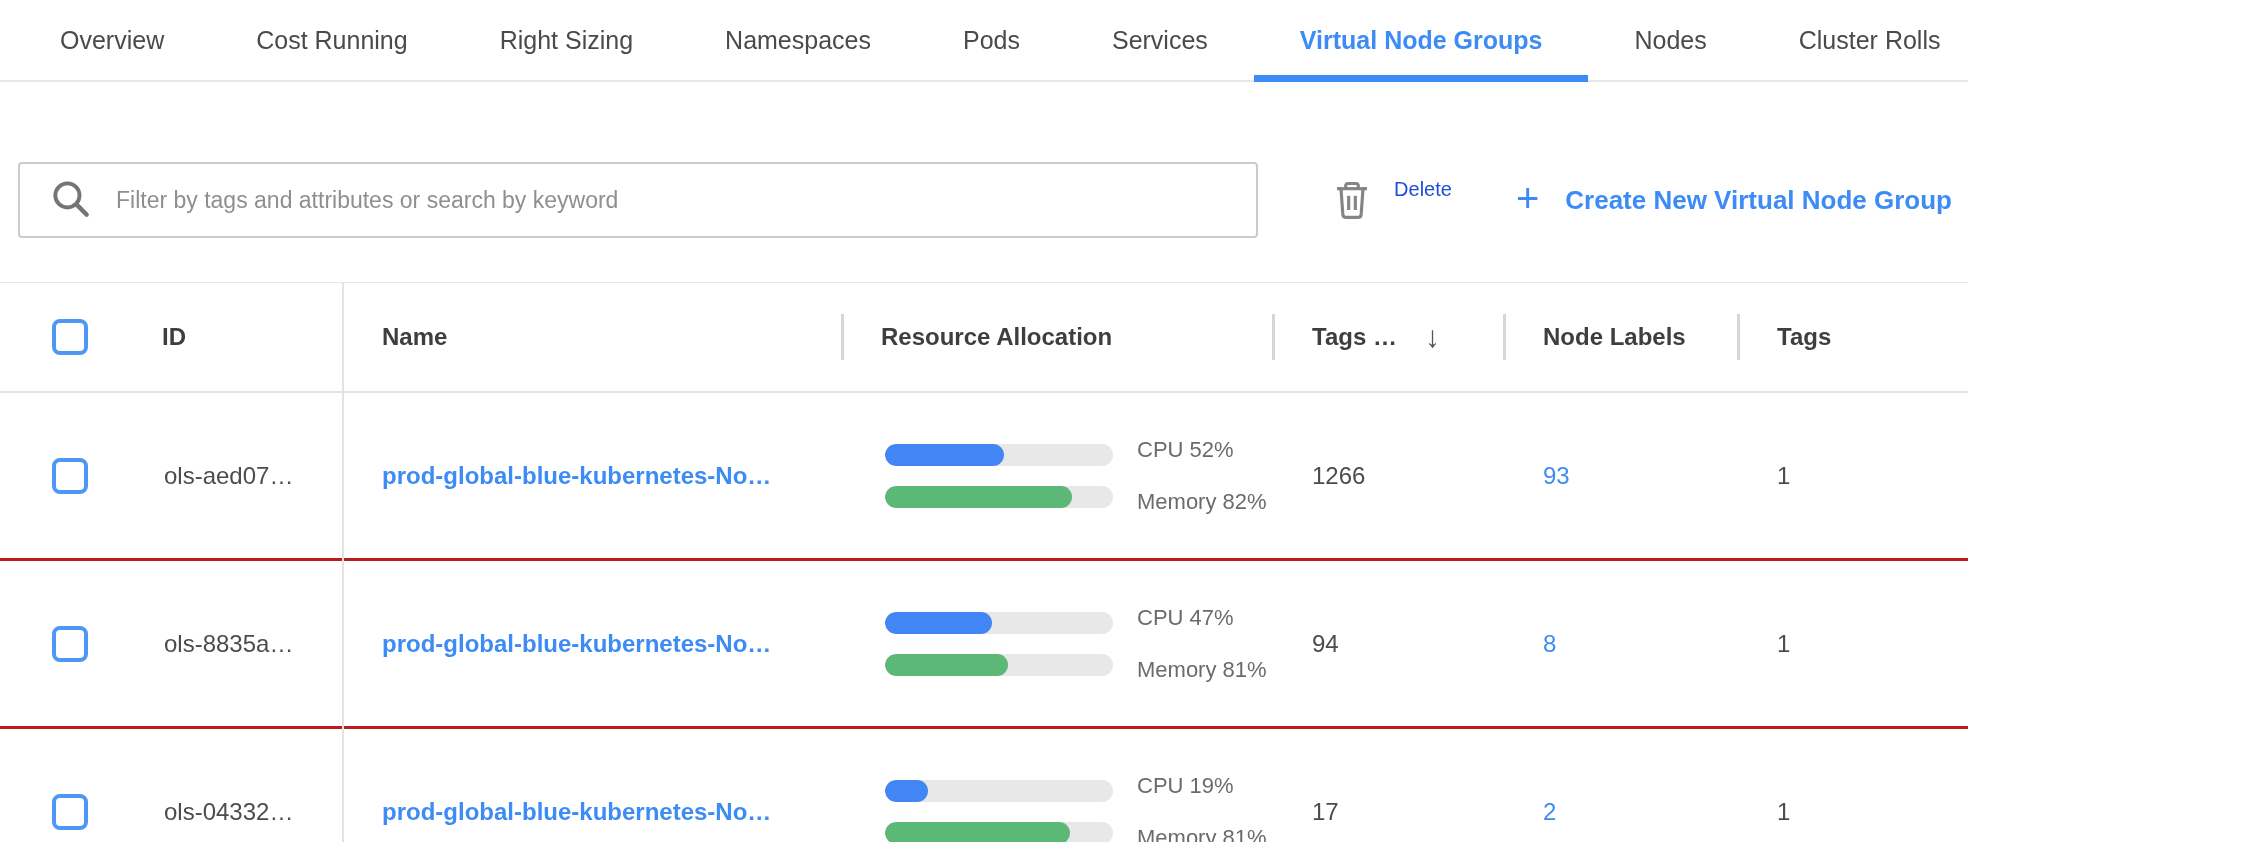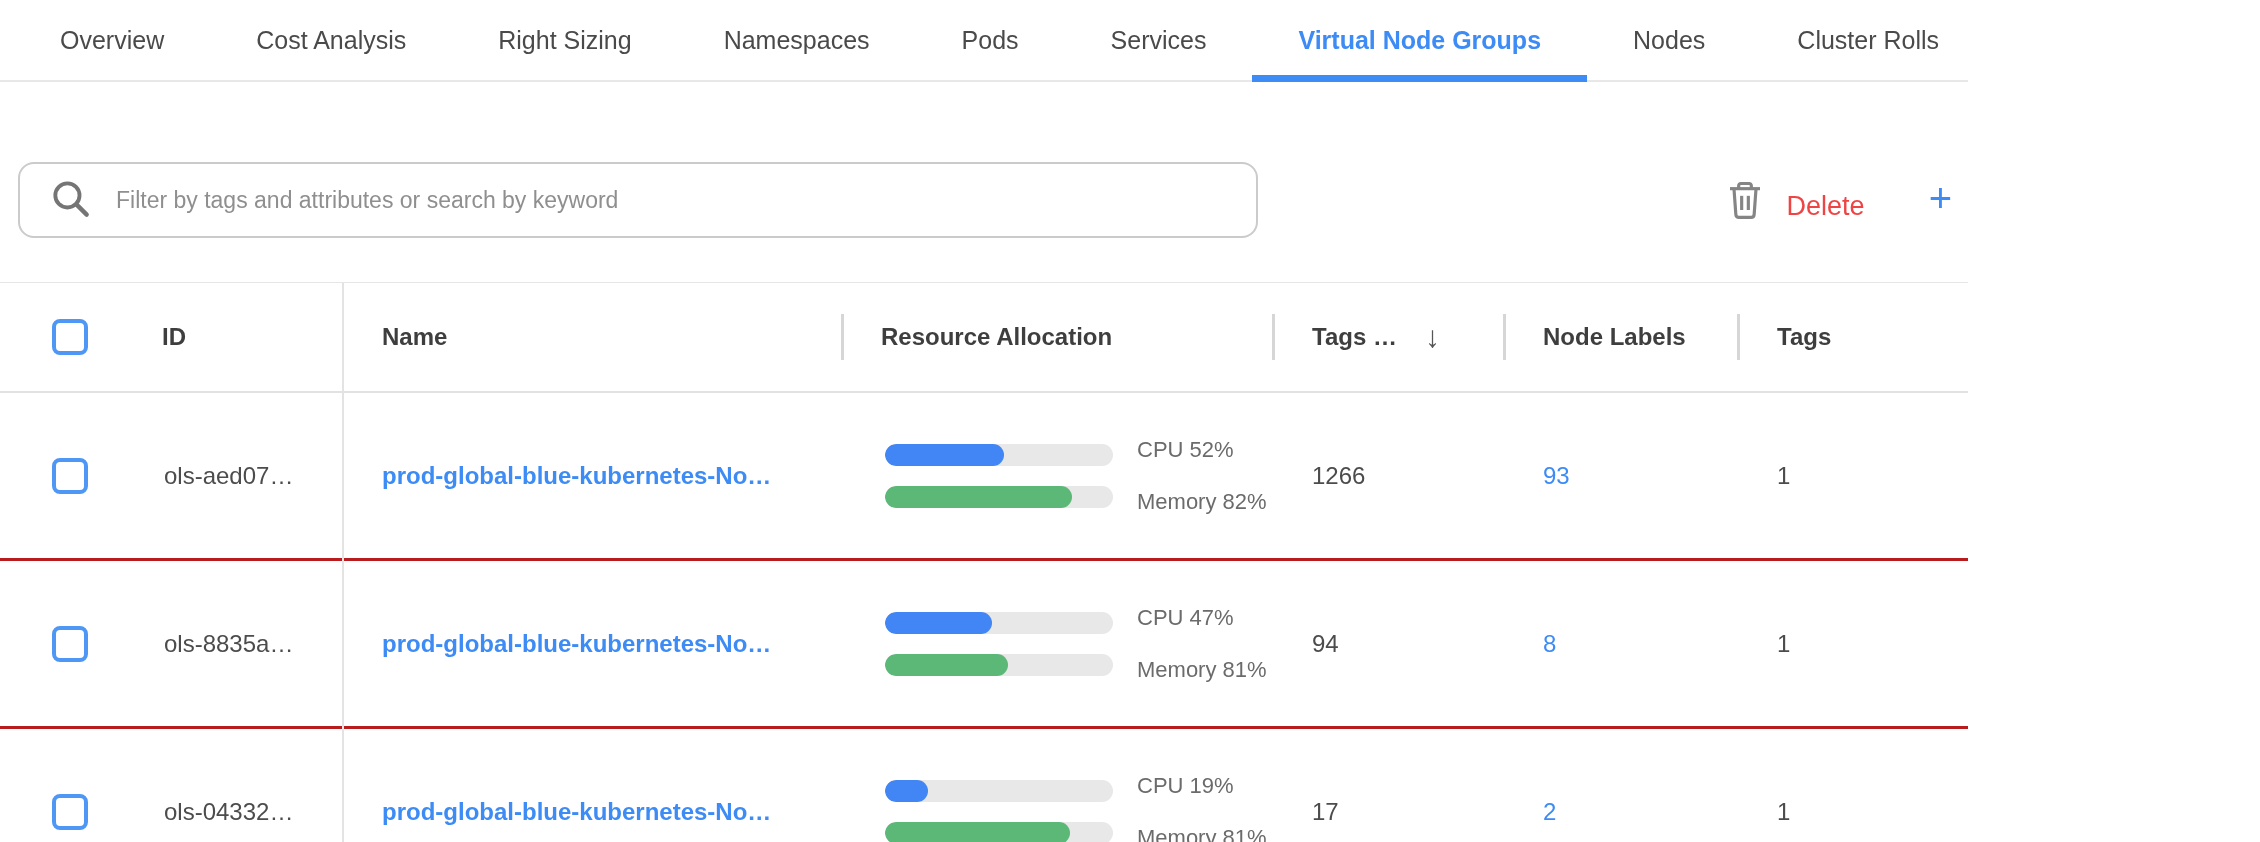--- a/index.html
+++ b/index.html
@@ -11,26 +11,26 @@
           border-bottom:2px solid #e8e8e8;padding:0 14px;}
   .tab{position:relative;display:flex;align-items:center;padding:0 46px;
        font-size:25px;color:#4a4a4a;white-space:nowrap;cursor:pointer;}
   .tab.active{color:#3d8bf4;font-weight:700;}
   .tab.active::after{content:"";position:absolute;left:0;right:0;bottom:-2px;height:7px;background:#3d8bf4;}
 
   
   .toolbar{margin-top:80px;display:flex;align-items:center;padding:0 16px 0 18px;}
   .searchbox{position:relative;width:1240px;height:76px;}
   .searchbox input{width:100%;height:100%;box-sizing:border-box;border:2px solid #cbcbcb;
-       border-radius:16px;padding:0 20px 0 96px;font-size:23px;color:#444;
+       border-radius:4px;padding:0 20px 0 96px;font-size:23px;color:#444;
        font-family:"Liberation Sans",sans-serif;outline:none;}
   .searchbox input::placeholder{color:#8f8f8f;}
   .search-icon{position:absolute;left:32px;top:50%;transform:translateY(-50%);width:44px;height:44px;}
   .actions{margin-left:auto;display:flex;align-items:center;}
-  .delete-btn{display:flex;align-items:flex-end;gap:22px;font-size:27px;color:#ef4444;cursor:default;}
+  .delete-btn{display:flex;align-items:flex-start;gap:22px;font-size:20px;color:#1d4ed8;cursor:default;}
   .trash-icon{width:40px;height:44px;}
   .create-btn{display:flex;align-items:center;gap:26px;margin-left:64px;color:#3d8bf4;
        font-weight:700;font-size:26px;cursor:pointer;white-space:nowrap;}
   .plus-icon{font-size:40px;font-weight:400;line-height:1;transform:translateY(-2px);}
 
   
   .table{position:relative;margin-top:44px;border-top:1px solid #e6e6e6;}
   .col-divider{position:absolute;left:342px;top:0;bottom:0;width:2px;background:#e3e3e3;}
   .grid{display:grid;grid-template-columns:110px 232px 501px 431px 231px 234px 231px 230px 60px;
         align-items:center;}
@@ -68,21 +68,21 @@
   .kebab{display:flex;flex-direction:column;align-items:center;gap:5px;margin:0 auto;cursor:pointer;}
   .kebab i{display:block;width:15px;height:15px;border-radius:50%;background:#4a90f8;}
 </style>
 </head>
 <body>
 
 <div class="page">
 
   <nav class="tabbar" id="tabbar">
       <div class="tab">Overview</div>
-      <div class="tab">Cost Analysis</div>
+      <div class="tab">Cost Running</div>
       <div class="tab">Right Sizing</div>
       <div class="tab">Namespaces</div>
       <div class="tab">Pods</div>
       <div class="tab">Services</div>
       <div class="tab active">Virtual Node Groups</div>
       <div class="tab">Nodes</div>
       <div class="tab">Cluster Rolls</div>
       <div class="tab">Log</div>
     </nav>
 
@@ -100,20 +100,21 @@
           <line x1="3" y1="6.2" x2="21" y2="6.2" stroke="#858585" stroke-width="1.9"></line>
           <path d="M8.2 6V4.4a1.3 1.3 0 0 1 1.3-1.3h5a1.3 1.3 0 0 1 1.3 1.3V6" stroke="#858585" stroke-width="1.9"></path>
           <path d="M5.4 6.4l1.1 15.2a1.9 1.9 0 0 0 1.9 1.8h7.2a1.9 1.9 0 0 0 1.9-1.8l1.1-15.2" stroke="#858585" stroke-width="1.9"></path>
           <line x1="10" y1="10.5" x2="10" y2="19" stroke="#858585" stroke-width="1.9"></line>
           <line x1="14" y1="10.5" x2="14" y2="19" stroke="#858585" stroke-width="1.9"></line>
         </svg>
         <span>Delete</span>
       </div>
       <div class="create-btn">
         <span class="plus-icon">+</span>
+        <span>Create New Virtual Node Group</span>
       </div>
     </div>
   </div>
 
   <div class="table">
     <div class="col-divider"></div>
 
     <div class="grid thead">
       <div class="th th-check">
         <span class="checkbox" style="margin-left:0;"></span>

